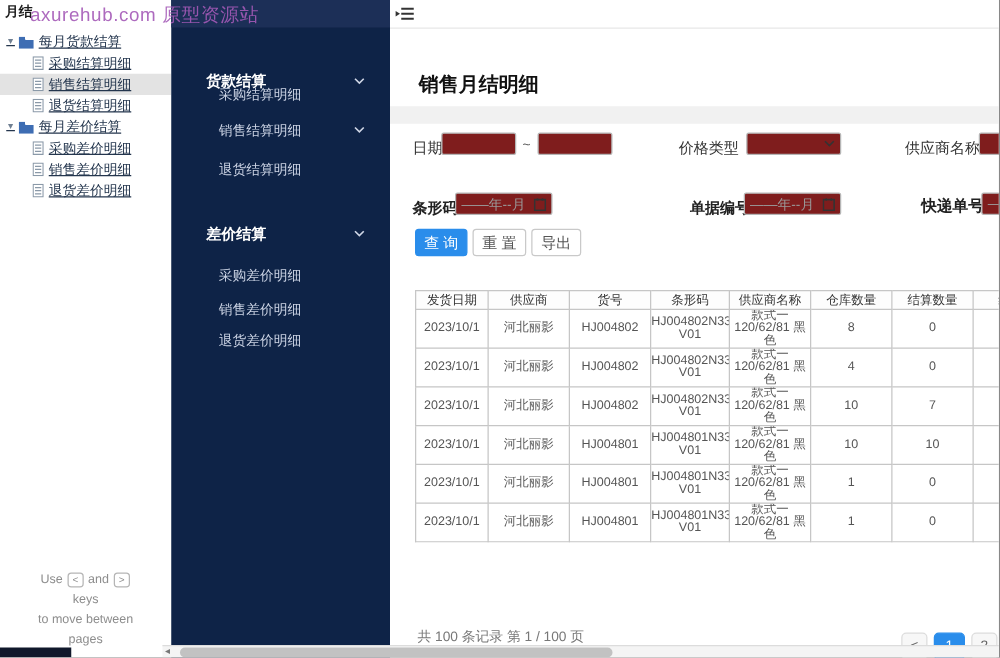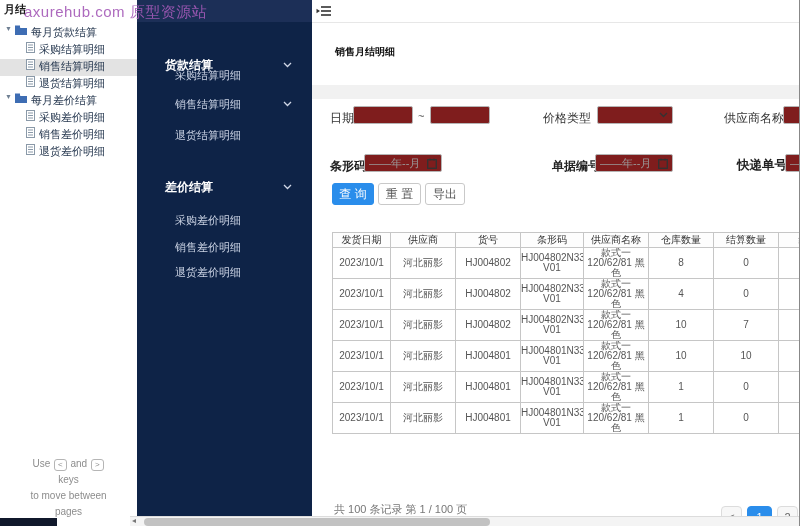--- a/index.html
+++ b/index.html
@@ -5,21 +5,21 @@
   * { margin:0; padding:0; box-sizing:border-box; }
   html,body { background:#888; }
   .root {
     position:relative; width:799px; height:526px; overflow:hidden;
     font-family:"Liberation Sans","DejaVu Sans",sans-serif; background:#fff;
   }
   
   .sitemap { position:absolute; left:0; top:0; width:137px; height:526px; background:#fff; }
   .sitemap-title { position:absolute; left:4px; top:2px; font-size:11px; font-weight:bold; color:#1a1a1a; }
   .tree { position:absolute; left:0; top:25px; width:137px; }
-  .tree-row { height:17px; display:flex; align-items:flex-start; font-size:11px; color:#24364e; cursor:pointer; white-space:nowrap; }
+  .tree-row { height:17px; display:flex; align-items:center; font-size:11px; color:#24364e; cursor:pointer; white-space:nowrap;text-decoration:underline; }
   .tree-row.folder { padding-left:5px; }
   .tree-row.leaf { padding-left:26px; }
   .tree-row.selected { background:#e3e3e3; }
   .expander { font-size:7px; color:#6f7f92; margin-right:3px; }
   .icon-svg { margin-right:4px; flex:0 0 auto; }
   .sitemap-footer { position:absolute; left:0; bottom:6px; width:137px; text-align:center; font-size:10px; color:#8d8d8d; line-height:16px; }
   .key-cap { display:inline-block; border:1px solid #b5b5b5; border-radius:3px; font-size:8px; line-height:10px; padding:0 3px; color:#8d8d8d; background:#fff; margin:0 1px; }
   .corner-bar { position:absolute; left:0; bottom:0; width:57px; height:8px; background:#10182b; z-index:40; }
   
   .nav { position:absolute; left:137px; top:0; width:175px; height:526px; background:#0e2347; }
@@ -27,21 +27,21 @@
   .nav-row { position:absolute; left:0; width:175px; display:flex; align-items:center; cursor:pointer; }
   .nav-title { padding:0 20px 0 28px; font-size:12px; font-weight:bold; color:#ffffff; justify-content:space-between; }
   .nav-item { padding:0 20px 0 38px; font-size:11px; color:#ccd4e5; justify-content:space-between; }
   .chev { flex:0 0 auto; }
   
   .watermark { position:absolute; left:24px; top:3px; z-index:50; font-size:15px; color:rgba(164,90,183,0.9); letter-spacing:0.5px; white-space:nowrap; pointer-events:none; }
   
   .content { position:absolute; left:312px; top:0; width:488px; height:526px; background:#fff; }
   .topbar { position:absolute; left:0; top:0; width:488px; height:23px; border-bottom:1px solid #e7e7e7; background:#fff; }
   .collapse-icon { position:absolute; left:4px; top:5px; cursor:pointer; }
-  .page-title { position:absolute; left:23px; top:45px; font-size:10px; font-weight:bold; color:#111; }
+  .page-title { position:absolute; left:23px; top:58px; font-size:16px; font-weight:bold; color:#111; }
   .gray-strip { position:absolute; left:0; top:85px; width:488px; height:14px; background:#f1f1f1; }
   .lbl { position:absolute; font-size:12px; color:#333; white-space:nowrap; }
   .lbl.bold { font-weight:bold; color:#222; }
   .inp { position:absolute; height:18px; border:1px solid #b5b5b5; border-radius:2px; background:#7f1d1d; font-size:11px; color:#555; padding:0 4px; font-family:inherit; display:flex; align-items:center; }
   .inp .ph { color:#9a9a9a; flex:1 1 auto; overflow:hidden; white-space:nowrap; }
   .sel { justify-content:space-between; cursor:pointer; }
   .range-sep { position:absolute; font-size:11px; color:#555; }
   .btn { position:absolute; height:22px; border-radius:3px; font-size:12px; display:flex; align-items:center; justify-content:center; cursor:pointer; white-space:nowrap; }
   .btn-primary { background:#2a8deb; color:#fff; border:1px solid #2a8deb; }
   .btn-plain { background:#fff; color:#555; border:1px solid #c9c9c9; }

